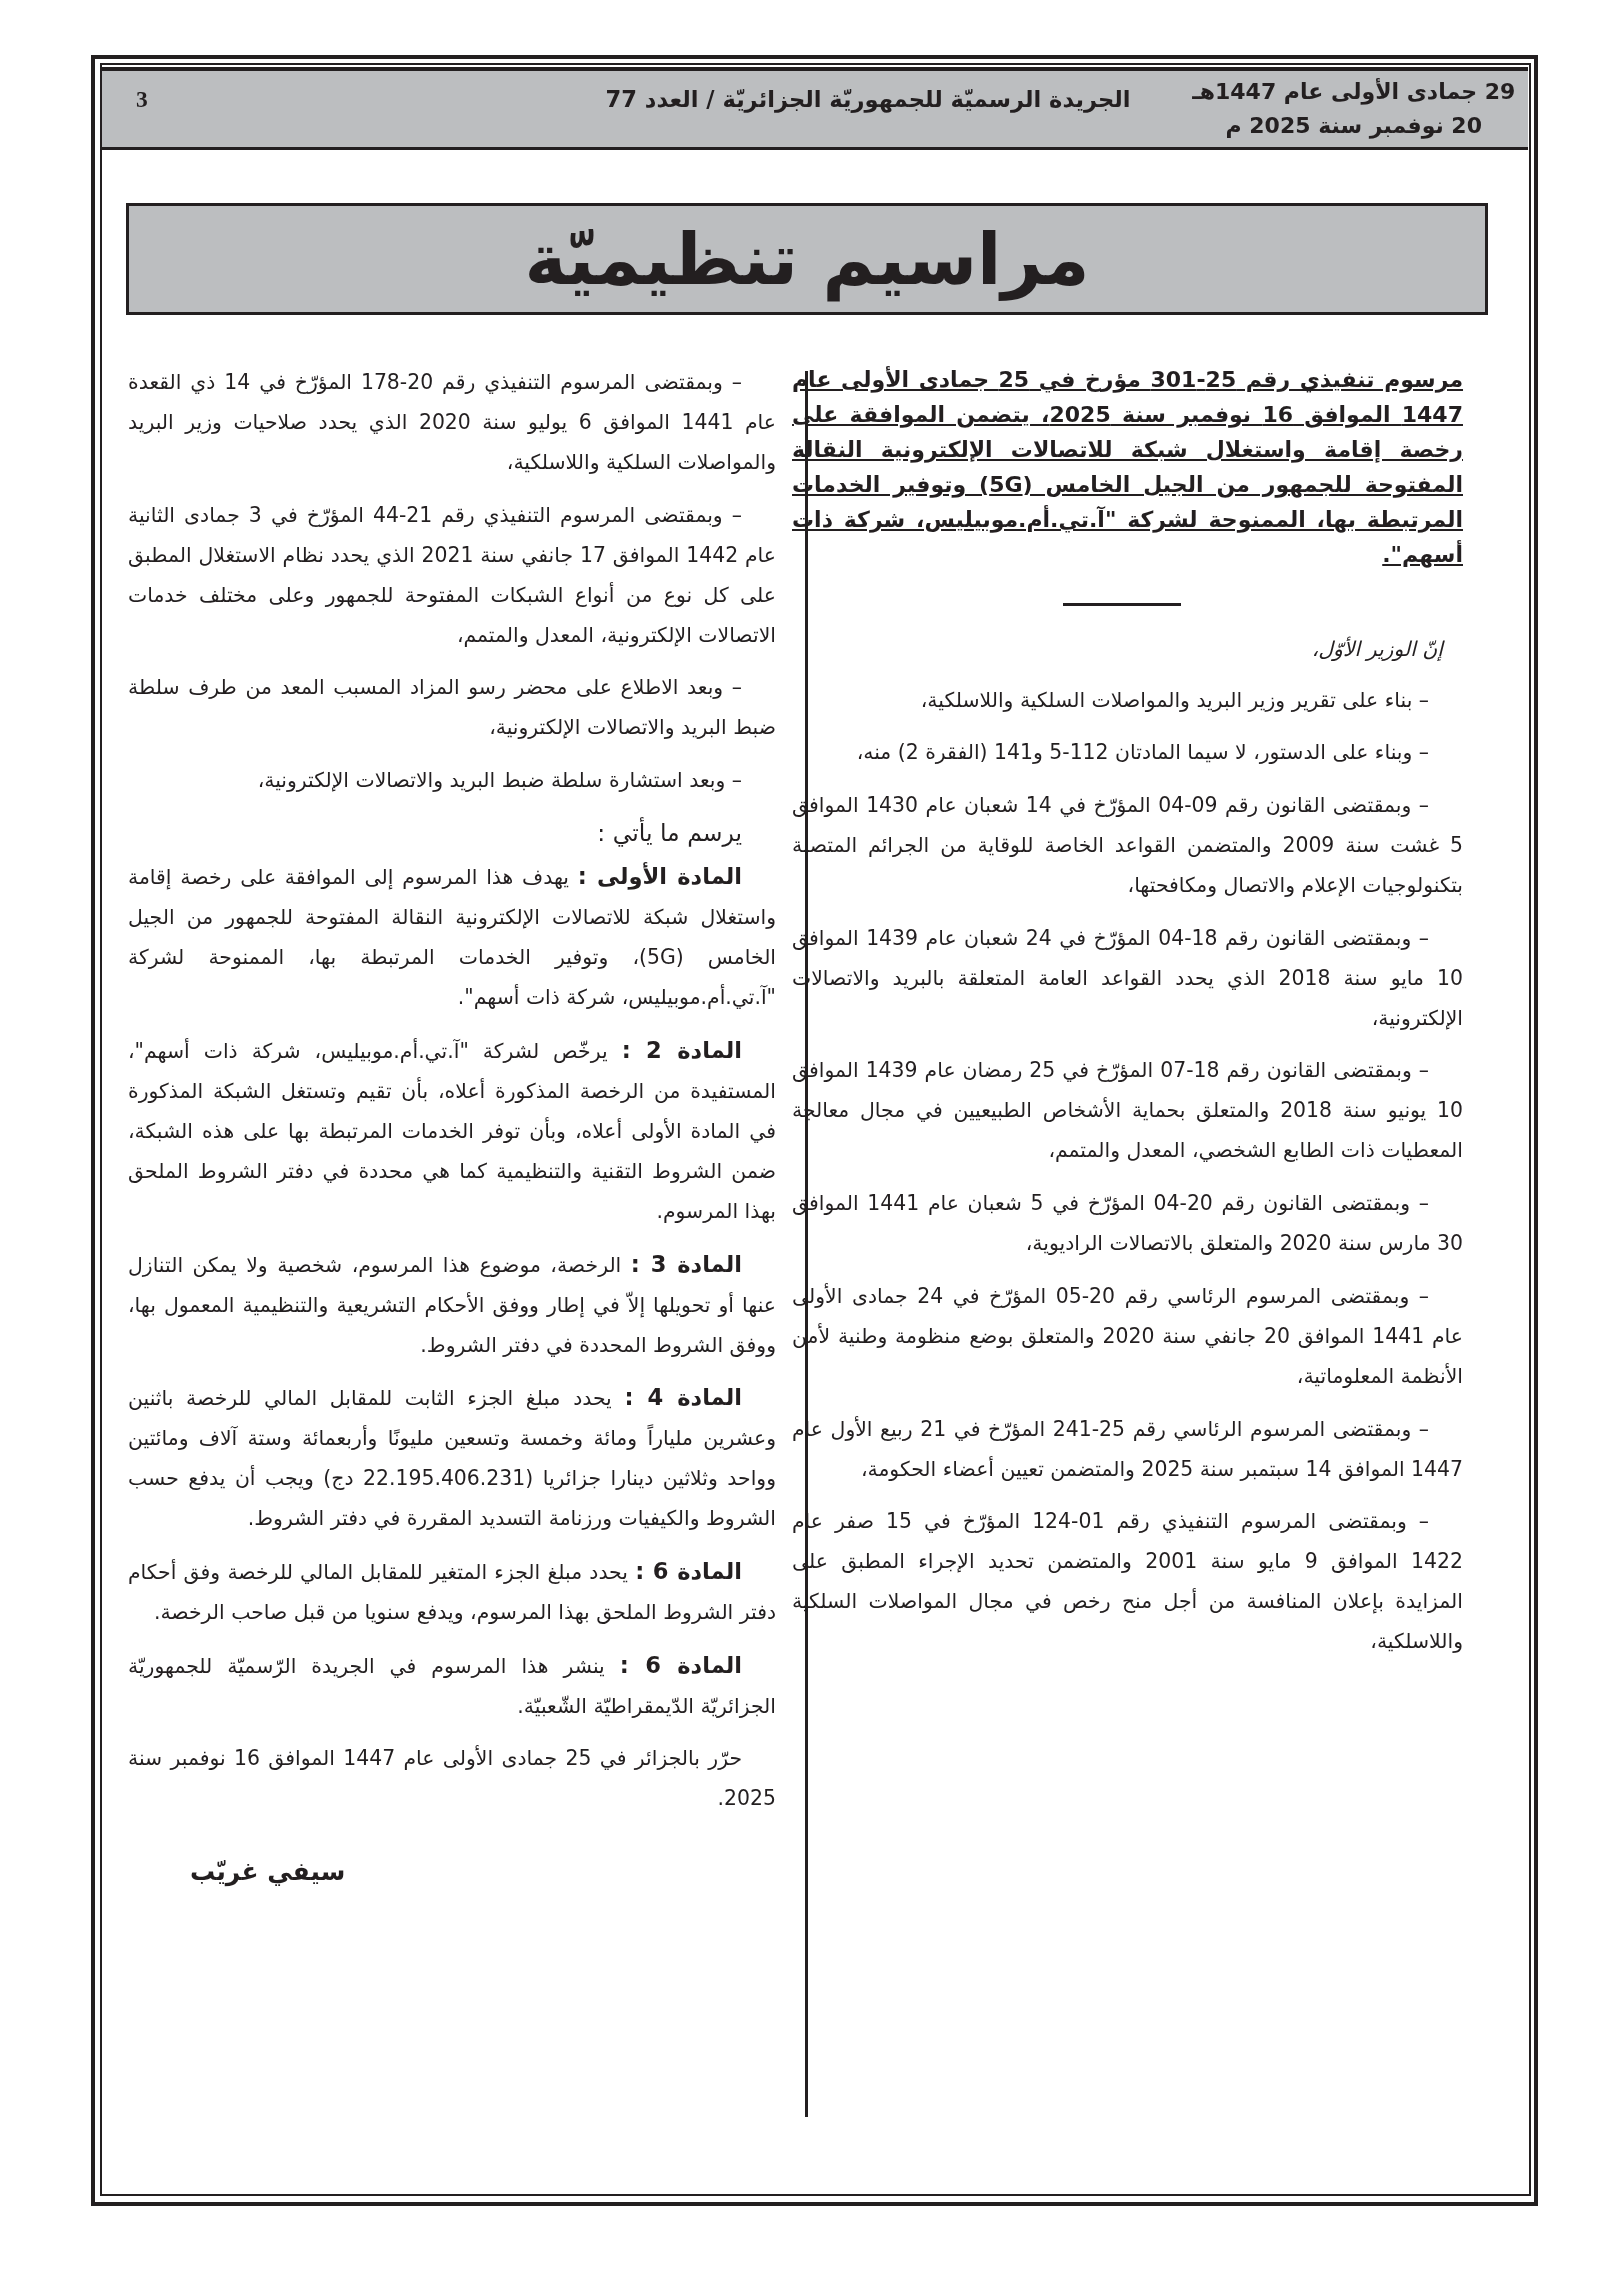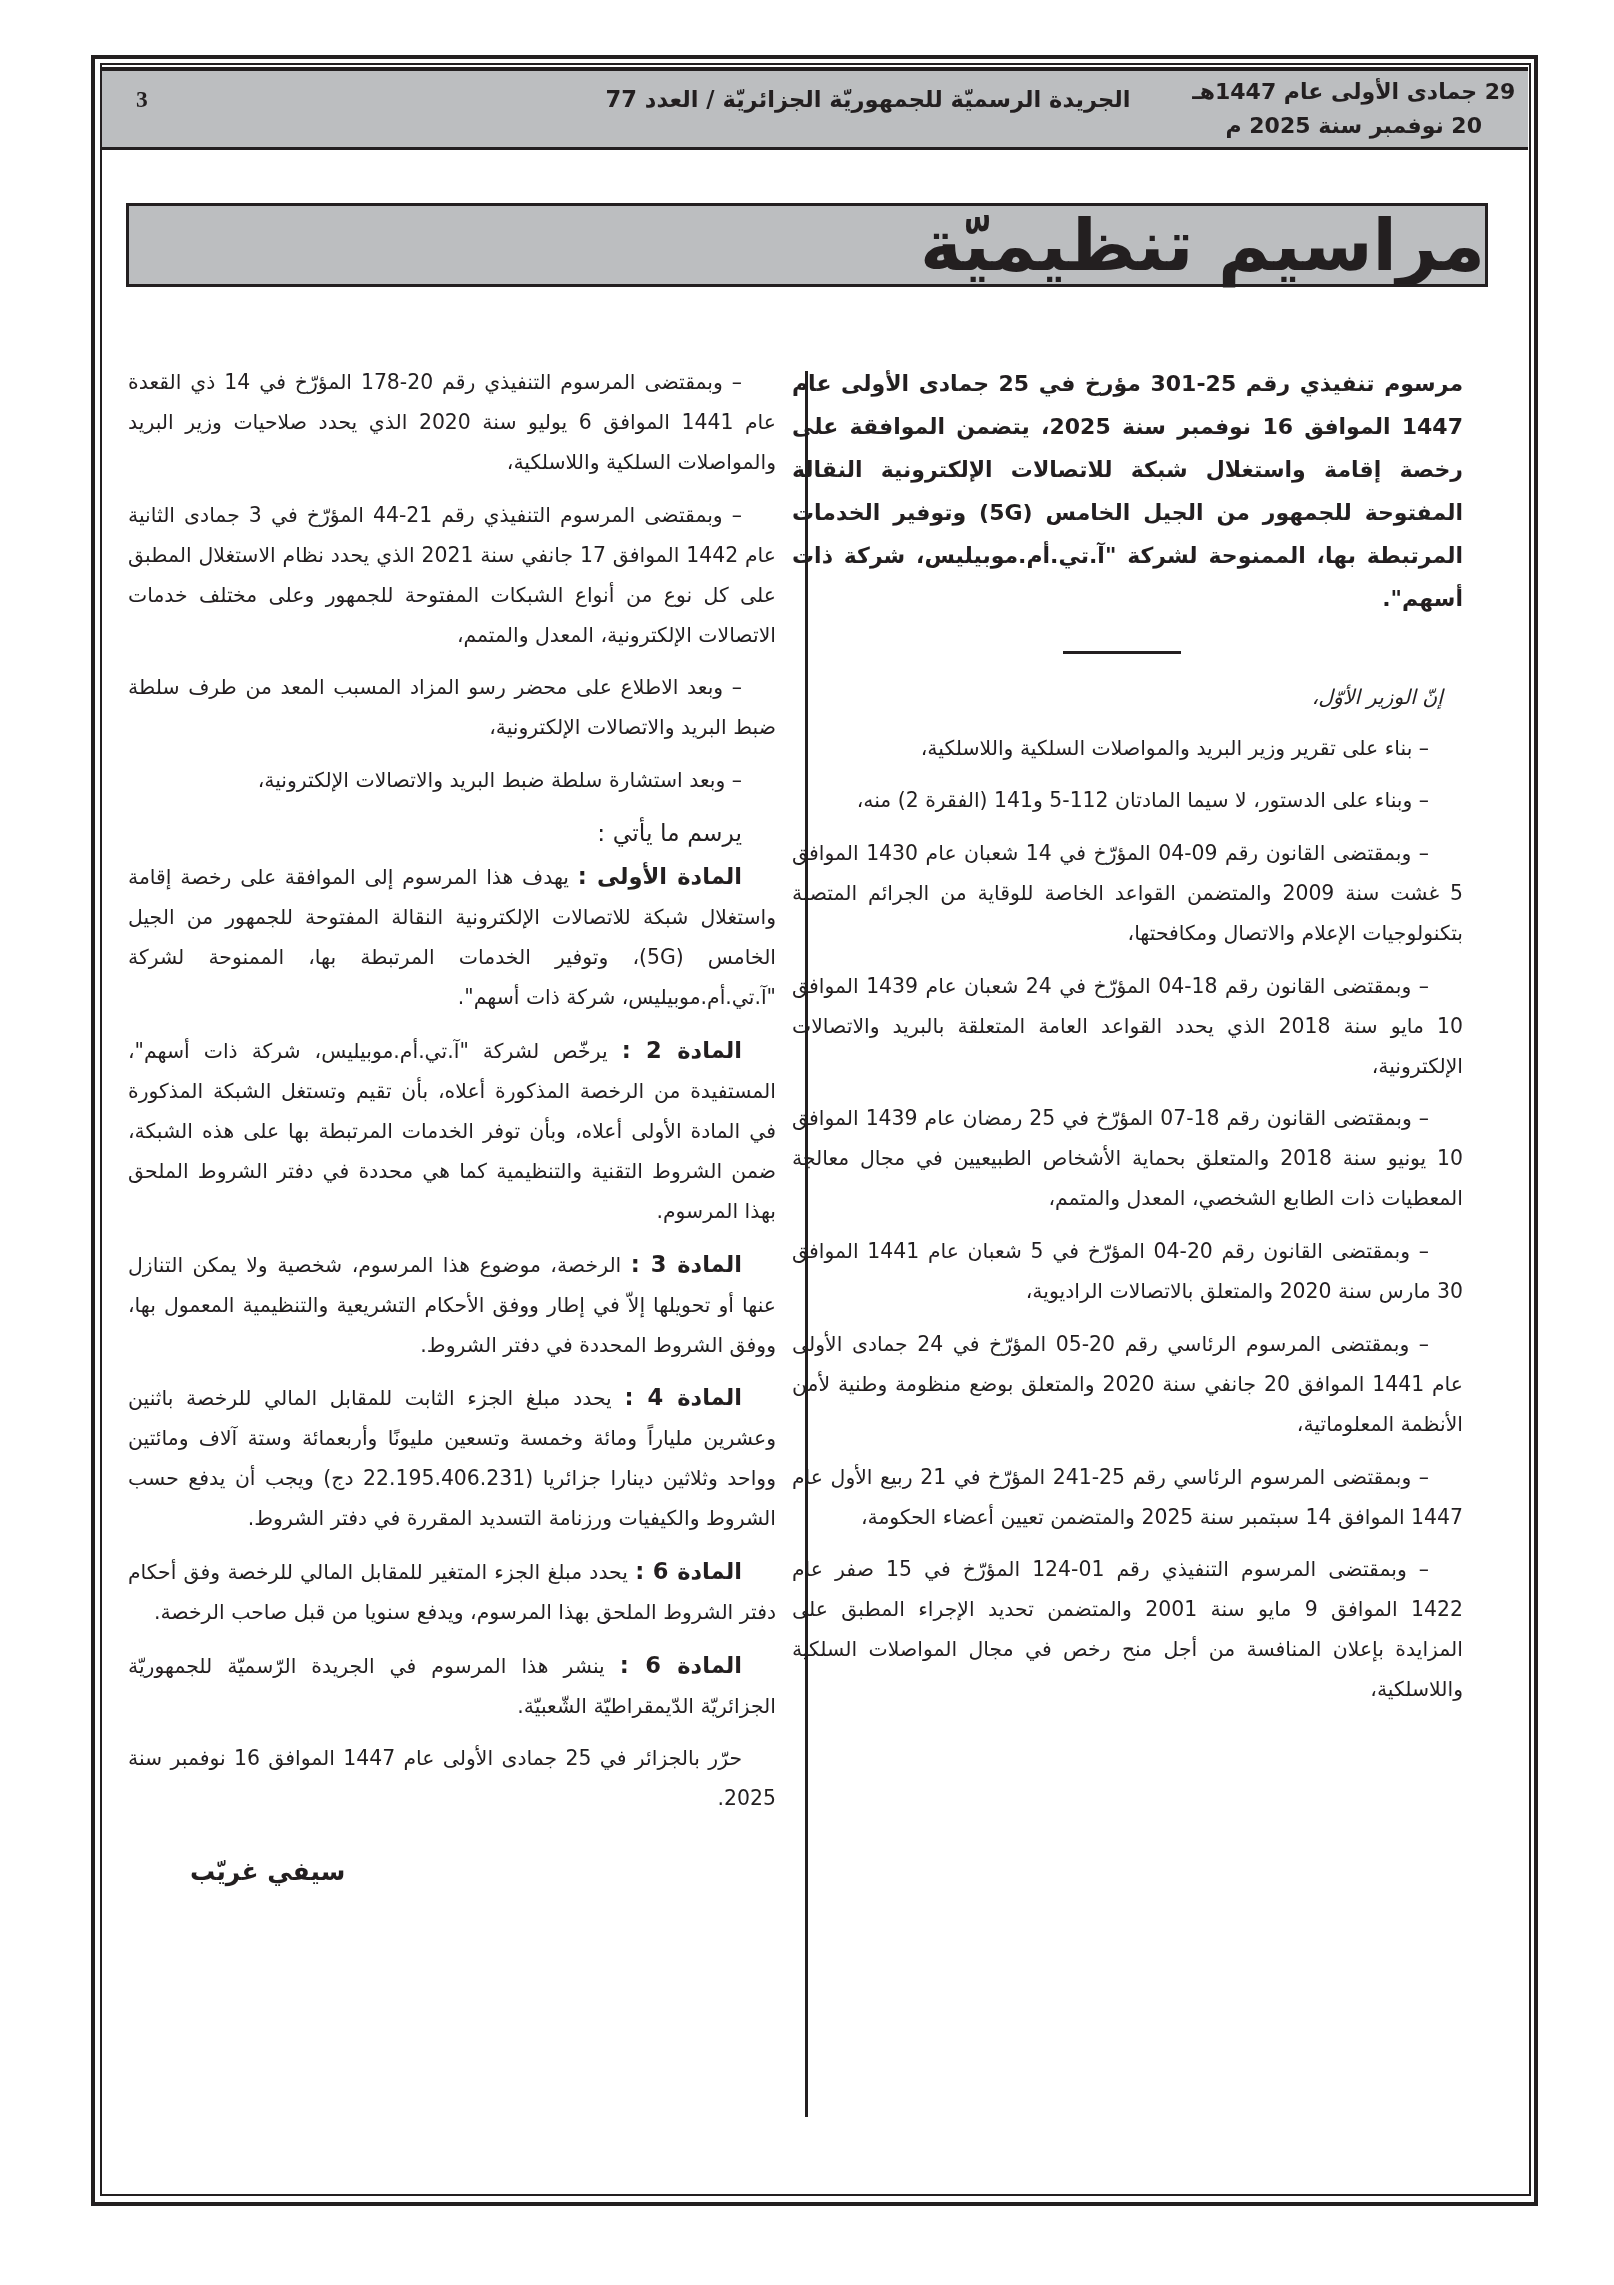--- a/index.html
+++ b/index.html
@@ -26,37 +26,37 @@
   }
   .header .title {
     position: absolute; left: 0; right: 12px; top: 14.5px; text-align: center;
     font-weight: bold; font-size: 22.6px; padding-left: 118px;
   }
   .header .pageno {
     position: absolute; left: 34px; top: 14.5px; font-weight: bold; font-size: 23.5px;
     font-family: "Liberation Serif", serif;
   }
   .banner {
-    position: absolute; left: 126px; top: 203px; width: 1362px; height: 84px;
+    position: absolute; left: 126px; top: 203px; width: 1362px; height: 112px;
     background: #bcbec0; border: 3.6px solid #231f20; box-sizing: border-box;
-    display: flex; align-items: center; 
+    display: flex; align-items: center; justify-content: center;
   }
   .banner span {
     font-weight: bold; font-size: 71px; letter-spacing: 3.6px; color: #231f20;
   }
   .col {
     position: absolute; top: 362px; font-size: 20.4px; line-height: 40px; text-align: justify;
   }
   .col-right { right: 152px; width: 671px; }
   .col-left { left: 128px; width: 648px; }
   .divider {
     position: absolute; left: 805px; top: 371px; width: 2.7px; height: 1746px; background: #231f20;
   }
   .decree-title {
-    font-weight: bold; font-size: 22px; line-height: 43px; margin: 0; text-align: justify;
+    font-weight: bold; font-size: 22px; line-height: 35px; margin: 0; text-align: justify; text-decoration: underline;
   }
   .sep {
     width: 118px; height: 2.7px; background: #231f20; margin: 31px auto 22px 271px;
   }
   p { margin: 0 0 12.7px 0; }
   .indent { text-indent: 34px; }
   .opener { margin-top: 23px; margin-bottom: 11px; text-indent: 20px; font-style: italic; }
   .decree-verb { font-weight: normal; font-size: 23.5px; text-indent: 34px; margin: 5.4px 0 3.6px 0; }
   .art-label { font-weight: bold; font-size: 22.6px; }
   .signature {

